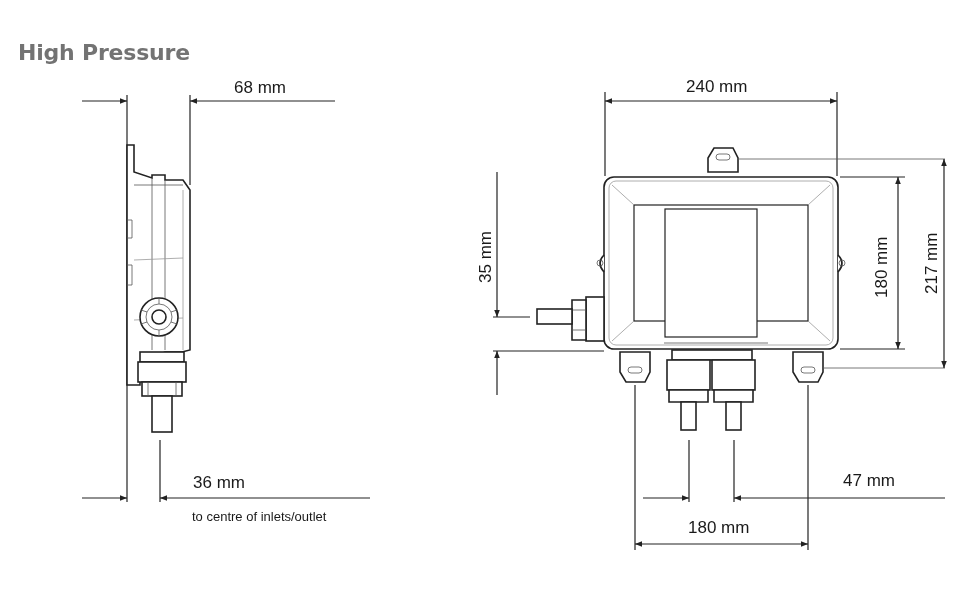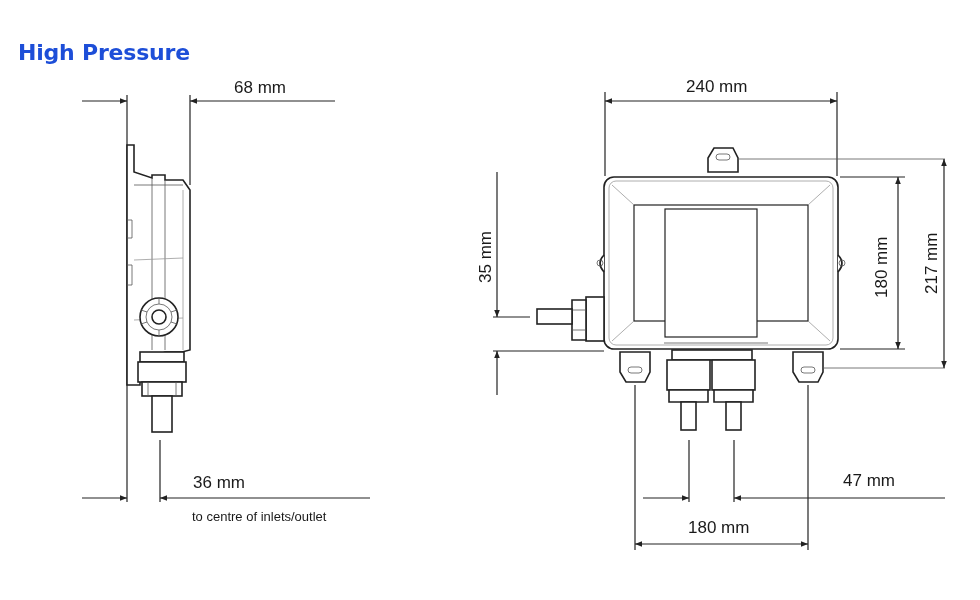--- a/index.html
+++ b/index.html
@@ -1,17 +1,17 @@
 <!DOCTYPE html>
 <html><head>
 <meta charset="utf-8">
 <style>
   html, body { margin: 0; padding: 0; background: #ffffff; }
   body { width: 980px; height: 600px; position: relative; overflow: hidden; font-family: "Liberation Sans", sans-serif; color: #1a1a1a; }
-  .title { position: absolute; left: 18px; top: 40px; font-family: "DejaVu Sans", sans-serif; font-weight: bold; font-size: 22px; letter-spacing: -0.2px; color: #1d4ed8; }
+  .title { position: absolute; left: 18px; top: 40px; font-family: "DejaVu Sans", sans-serif; font-weight: bold; font-size: 22px; letter-spacing: -0.2px; color: #737373; }
   svg.drawing { position: absolute; left: 0; top: 0; }
   .dim-text { font-family: "Liberation Sans", sans-serif; font-size: 17px; fill: #1a1a1a; }
   .note-text { font-family: "Liberation Sans", sans-serif; font-size: 13px; fill: #1a1a1a; }
   .ln { stroke: #222; stroke-width: 1.2; fill: none; }
   .thin { stroke: #555; stroke-width: 0.8; fill: none; }
   .body { stroke: #222; stroke-width: 1.6; fill: #fff; }
   .light { stroke: #999; stroke-width: 0.8; fill: none; }
 </style>
 </head>
 <body>

